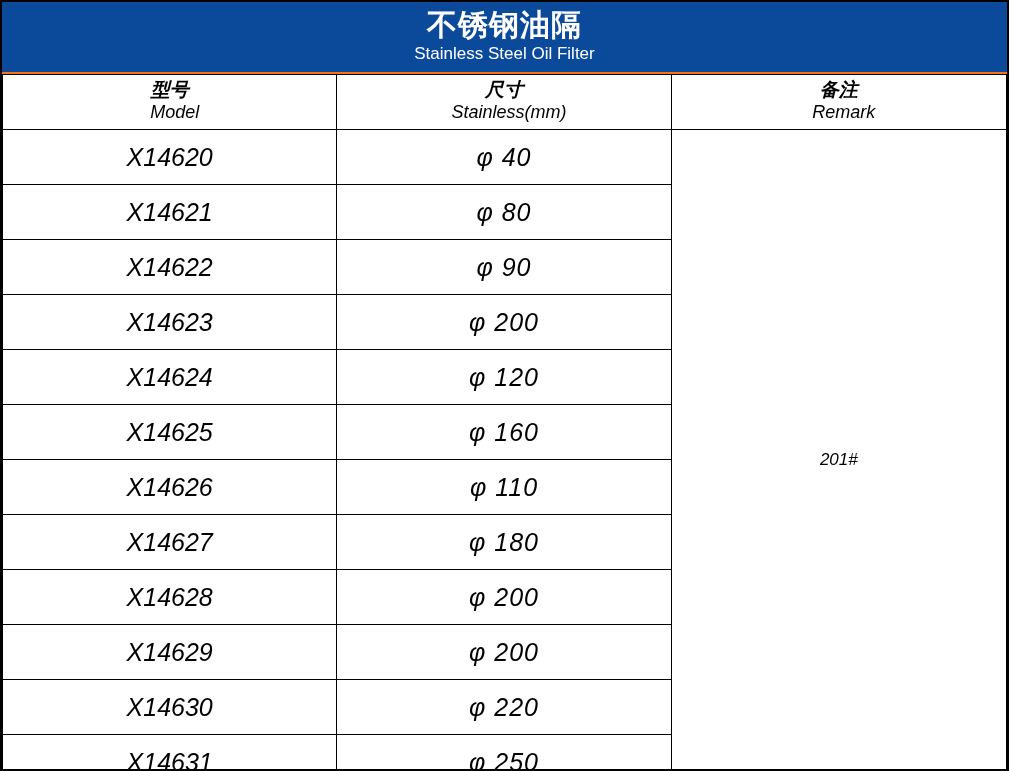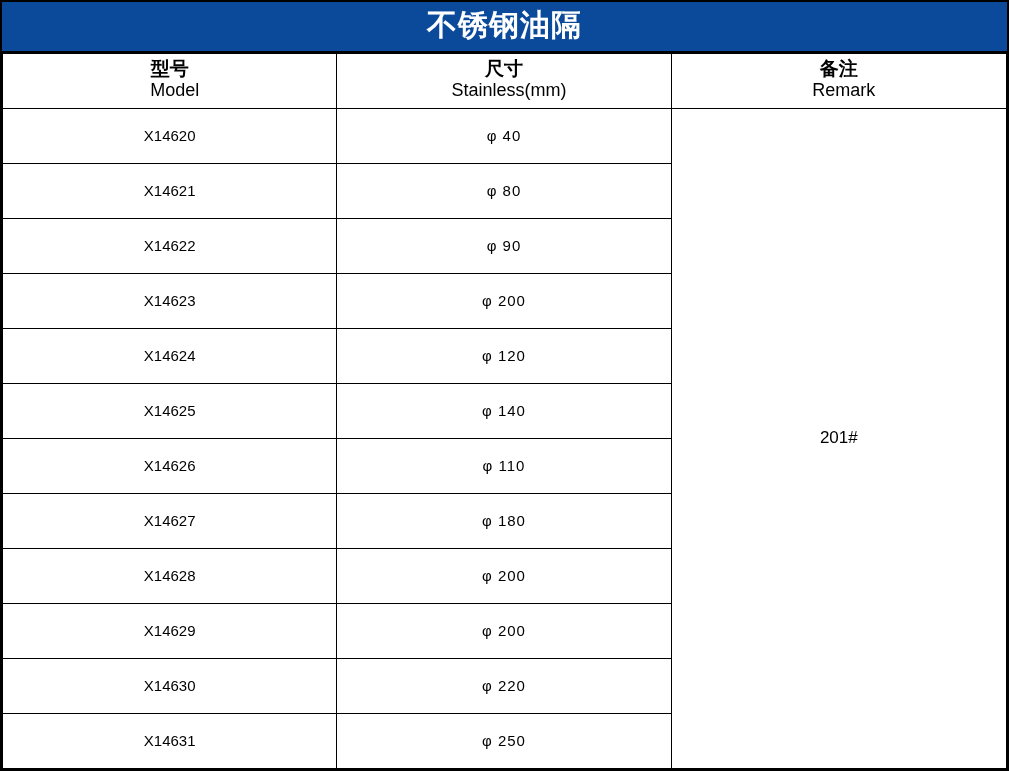--- a/index.html
+++ b/index.html
@@ -24,21 +24,21 @@
     flex-direction: column;
     background: #ffffff;
   }
 
   
   .title-banner {
     background: #0b4a9b;
     color: #ffffff;
     text-align: center;
     padding: 6px 0 8px 0;
-    border-bottom: 2px solid #000000;
+    border-bottom: 2px solid #f97316;
     flex: 0 0 auto;
   }
   .title-cn {
     font-size: 30px;
     font-weight: bold;
     line-height: 1.15;
     letter-spacing: 1px;
   }
   .title-en {
     font-size: 17px;
@@ -58,57 +58,59 @@
     height: 100%;
     border-collapse: collapse;
     table-layout: fixed;
   }
   table.spec th,
   table.spec td {
     border: 1.5px solid #000000;
     text-align: center;
     vertical-align: middle;
     font-weight: normal;
+    font-style: italic;
   }
   table.spec th {
     padding: 4px 0 6px 0;
   }
   .col-model { width: 33.3%; }
   .col-dim   { width: 33.3%; }
   .col-remark{ width: 33.4%; }
 
   .hdr-cn {
     font-size: 19px;
     font-weight: bold;
     line-height: 1.2;
   }
   .hdr-en {
     font-size: 18px;
     line-height: 1.2;
     padding-left: 10px;
   }
 
   td.cell {
-    font-size: 15px;
+    font-size: 25px;
     height: 52px;
   }
   td.remark-cell {
     font-size: 17px;
   }
   .phi {
     letter-spacing: 1px;
   }
 </style>
 </head>
 <body>
 
 <div class="sheet">
 
   <div class="title-banner">
     <div class="title-cn">不锈钢油隔</div>
+    <div class="title-en">Stainless Steel Oil Filter</div>
   </div>
 
   <div class="table-wrap">
     <table class="spec">
       <colgroup>
         <col class="col-model">
         <col class="col-dim">
         <col class="col-remark">
       </colgroup>
       <thead>
@@ -144,21 +146,21 @@
         <tr>
           <td class="cell">X14623</td>
           <td class="cell phi">φ 200</td>
         </tr>
         <tr>
           <td class="cell">X14624</td>
           <td class="cell phi">φ 120</td>
         </tr>
         <tr>
           <td class="cell">X14625</td>
-          <td class="cell phi">φ 140</td>
+          <td class="cell phi">φ 160</td>
         </tr>
         <tr>
           <td class="cell">X14626</td>
           <td class="cell phi">φ 110</td>
         </tr>
         <tr>
           <td class="cell">X14627</td>
           <td class="cell phi">φ 180</td>
         </tr>
         <tr>

